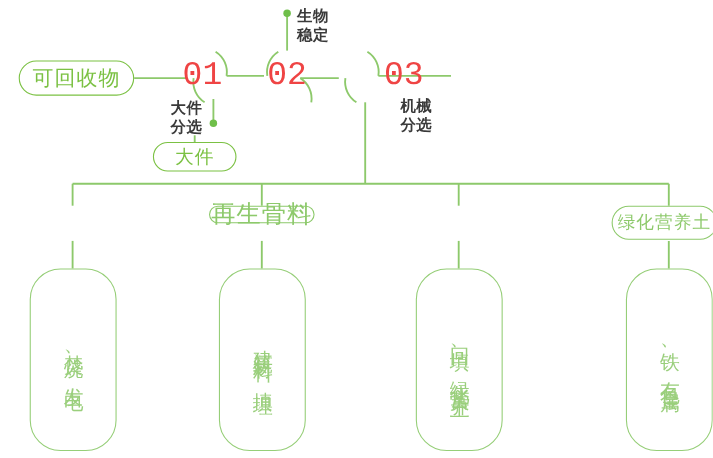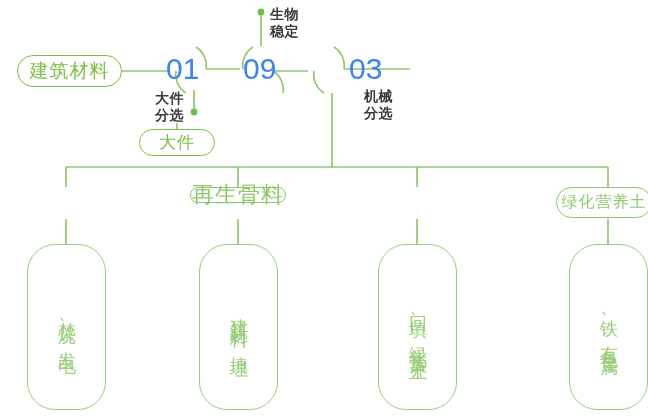--- a/index.html
+++ b/index.html
@@ -44,27 +44,27 @@
     writing-mode:vertical-rl;
     text-orientation:upright;
     letter-spacing:4px;
     line-height:1.05;
     font-size:18px;
     white-space:nowrap;
   }
   
   .stage-num{
     position:absolute;
-    color:#3b82f6;
+    color:#ef4444;
     font-size:30px;
     font-weight:300;
     letter-spacing:0px;
     line-height:1;
     white-space:nowrap;
-    font-family:Liberation Sans, sans-serif;
+    font-family:Liberation Mono, monospace;
   }
   
   .note{
     position:absolute;
     color:#3A3A3A;
     font-size:14px;
     line-height:1.22;
     white-space:nowrap;
     letter-spacing:0.5px;
     font-weight:bold;
@@ -114,25 +114,25 @@
       <path d="M238,219 L238,244"></path>
       <path d="M417,219 L417,244"></path>
       <path d="M608,219 L608,244"></path>
     </g>
 
     <circle cx="194" cy="112" r="3.4" fill="#6FBF4A"></circle>
     <circle cx="261" cy="12" r="3.4" fill="#6FBF4A"></circle>
   </svg>
 
   <div class="pill primary" style="left:17px;top:55px;width:105px;height:32px;font-size:19px;">
-    <span>建筑材料</span>
+    <span>可回收物</span>
   </div>
 
   <div class="stage-num" style="left:166px;top:54px;">01</div>
-  <div class="stage-num" style="left:243px;top:54px;">09</div>
+  <div class="stage-num" style="left:243px;top:54px;">02</div>
   <div class="stage-num" style="left:305px;top:54px;margin-left:44px;">03</div>
 
   <div class="note right" style="left:118px;top:90px;width:66px;">
     <div>大件</div>
     <div>分选</div>
   </div>
 
   <div class="note" style="left:270px;top:6px;">
     <div>生物</div>
     <div>稳定</div>

